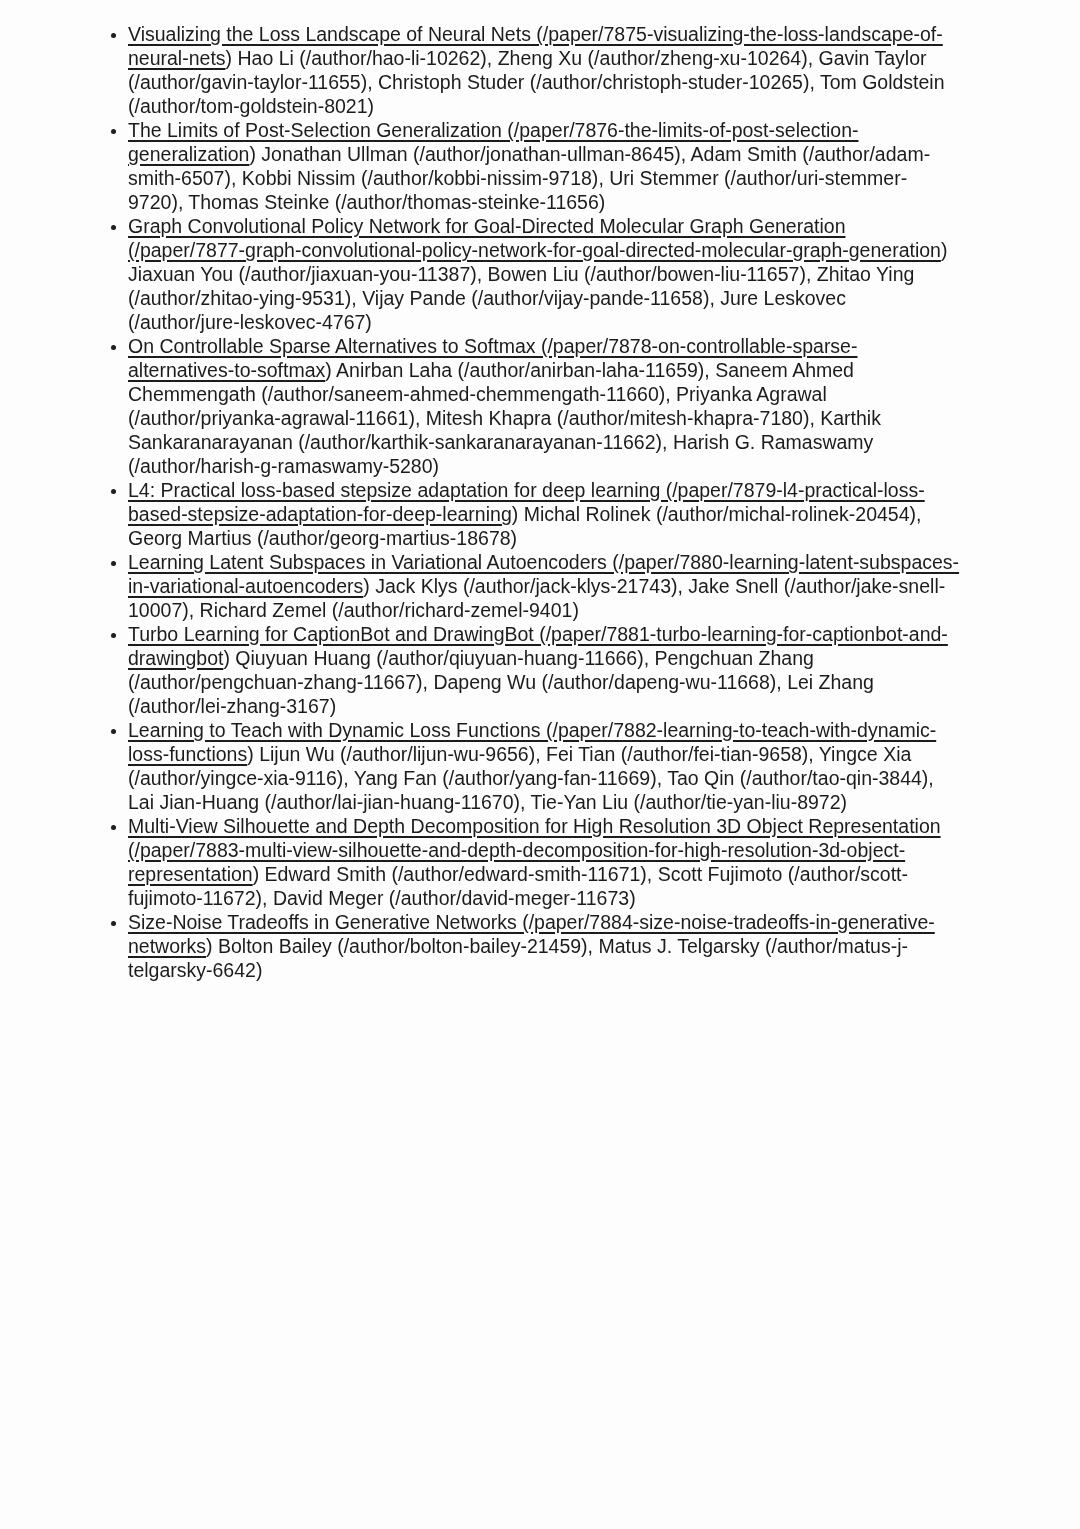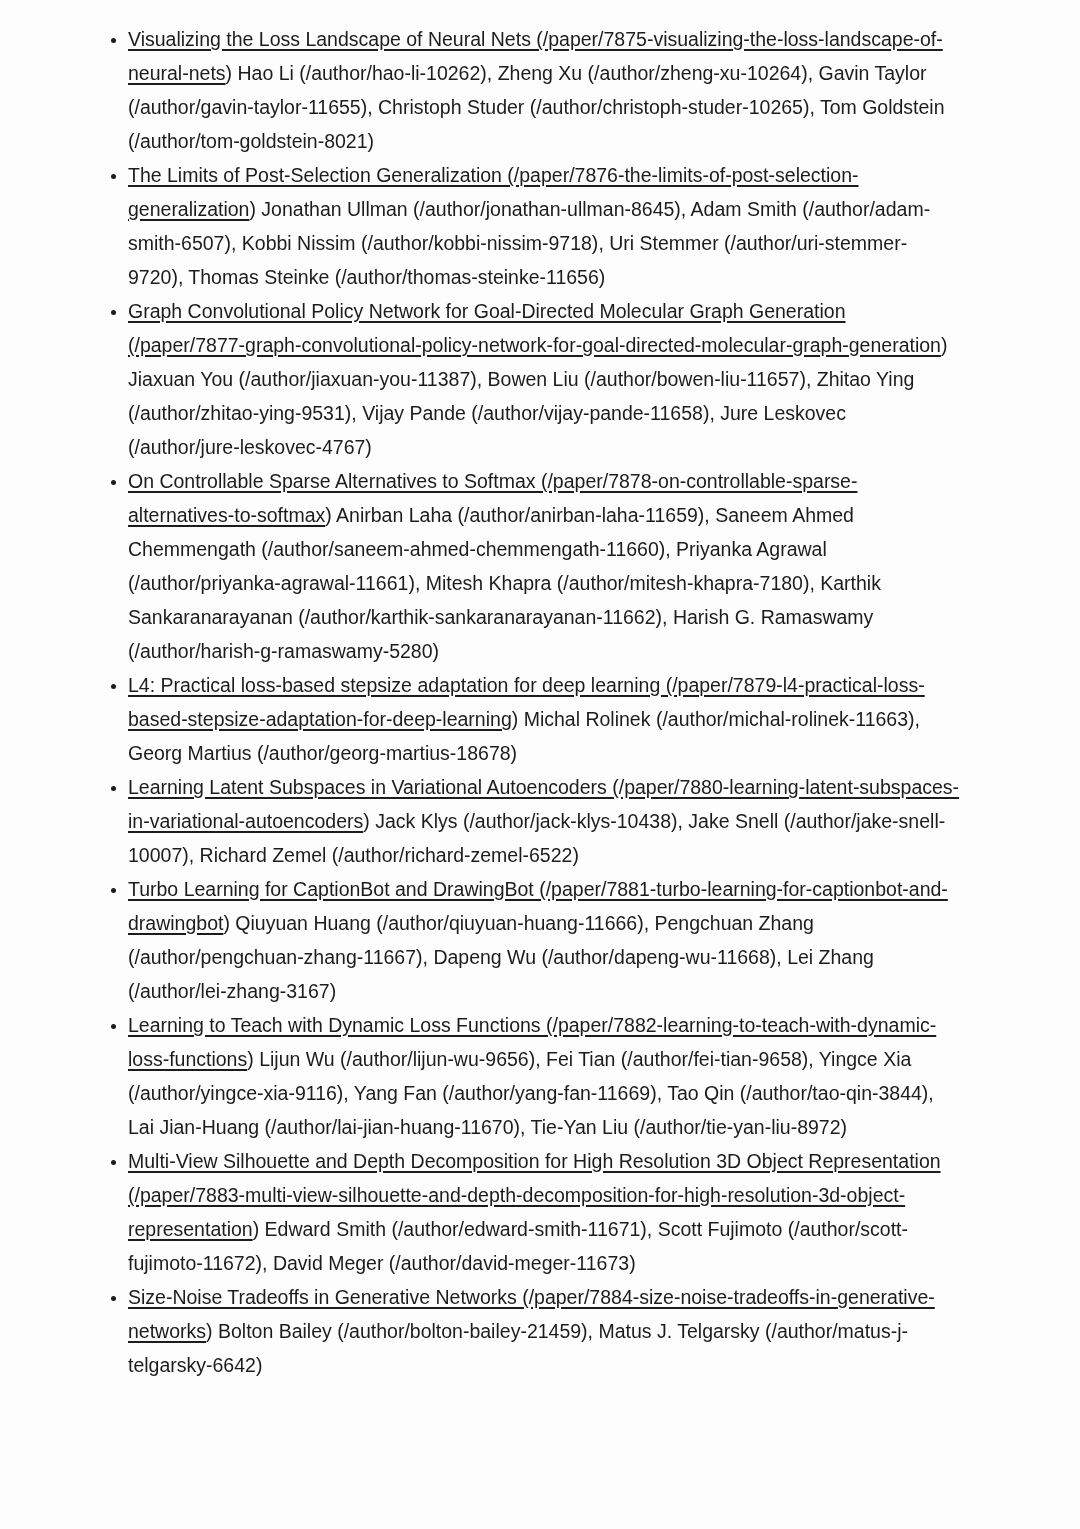--- a/index.html
+++ b/index.html
@@ -17,21 +17,21 @@
     width: 874px;
   }
   ul.papers {
     margin: 0;
     padding: 0 0 0 40px;
     list-style: disc outside;
   }
   ul.papers li {
     font-family: "Liberation Sans", "DejaVu Sans", sans-serif;
     font-size: 19.5px;
-    line-height: 34px;
+    line-height: 24px;
     color: #1c1c1c;
     margin: 0;
     padding: 0;
     word-wrap: break-word;
   }
   ul.papers li::marker {
     color: #1c1c1c;
     font-size: 17px;
   }
   .plink {
@@ -49,23 +49,23 @@
 <div class="content">
   <ul class="papers">
   <li><span class="plink">Visualizing the Loss Landscape of Neural Nets (/paper/7875-visualizing-the-loss-landscape-of-neural-nets</span><span class="close-paren">)</span> <span class="authors"><span>Hao Li (/author/hao-li-10262)</span>, <span>Zheng Xu (/author/zheng-xu-10264)</span>, <span>Gavin Taylor (/author/gavin-taylor-11655)</span>, <span>Christoph Studer (/author/christoph-studer-10265)</span>, <span>Tom Goldstein (/author/tom-goldstein-8021)</span></span></li>
 
   <li><span class="plink">The Limits of Post-Selection Generalization (/paper/7876-the-limits-of-post-selection-generalization</span><span class="close-paren">)</span> <span class="authors"><span>Jonathan Ullman (/author/jonathan-ullman-8645)</span>, <span>Adam Smith (/author/adam-smith-6507)</span>, <span>Kobbi Nissim (/author/kobbi-nissim-9718)</span>, <span>Uri Stemmer (/author/uri-stemmer-9720)</span>, <span>Thomas Steinke (/author/thomas-steinke-11656)</span></span></li>
 
   <li><span class="plink">Graph Convolutional Policy Network for Goal-Directed Molecular Graph Generation (/paper/7877-graph-convolutional-policy-network-for-goal-directed-molecular-graph-generation</span><span class="close-paren">)</span> <span class="authors"><span>Jiaxuan You (/author/jiaxuan-you-11387)</span>, <span>Bowen Liu (/author/bowen-liu-11657)</span>, <span>Zhitao Ying (/author/zhitao-ying-9531)</span>, <span>Vijay Pande (/author/vijay-pande-11658)</span>, <span>Jure Leskovec (/author/jure-leskovec-4767)</span></span></li>
 
   <li><span class="plink">On Controllable Sparse Alternatives to Softmax (/paper/7878-on-controllable-sparse-alternatives-to-softmax</span><span class="close-paren">)</span> <span class="authors"><span>Anirban Laha (/author/anirban-laha-11659)</span>, <span>Saneem Ahmed Chemmengath (/author/saneem-ahmed-chemmengath-11660)</span>, <span>Priyanka Agrawal (/author/priyanka-agrawal-11661)</span>, <span>Mitesh Khapra (/author/mitesh-khapra-7180)</span>, <span>Karthik Sankaranarayanan (/author/karthik-sankaranarayanan-11662)</span>, <span>Harish G. Ramaswamy (/author/harish-g-ramaswamy-5280)</span></span></li>
 
-  <li><span class="plink">L4: Practical loss-based stepsize adaptation for deep learning (/paper/7879-l4-practical-loss-based-stepsize-adaptation-for-deep-learning</span><span class="close-paren">)</span> <span class="authors"><span>Michal Rolinek (/author/michal-rolinek-11663)</span>, <span>Georg Martius (/author/georg-martius-18678)</span></span></li>
+  <li><span class="plink">L4: Practical loss-based stepsize adaptation for deep learning (/paper/7879-l4-practical-loss-based-stepsize-adaptation-for-deep-learning</span><span class="close-paren">)</span> <span class="authors"><span>Michal Rolinek (/author/michal-rolinek-20454)</span>, <span>Georg Martius (/author/georg-martius-18678)</span></span></li>
 
-  <li><span class="plink">Learning Latent Subspaces in Variational Autoencoders (/paper/7880-learning-latent-subspaces-in-variational-autoencoders</span><span class="close-paren">)</span> <span class="authors"><span>Jack Klys (/author/jack-klys-10438)</span>, <span>Jake Snell (/author/jake-snell-10007)</span>, <span>Richard Zemel (/author/richard-zemel-6522)</span></span></li>
+  <li><span class="plink">Learning Latent Subspaces in Variational Autoencoders (/paper/7880-learning-latent-subspaces-in-variational-autoencoders</span><span class="close-paren">)</span> <span class="authors"><span>Jack Klys (/author/jack-klys-21743)</span>, <span>Jake Snell (/author/jake-snell-10007)</span>, <span>Richard Zemel (/author/richard-zemel-9401)</span></span></li>
 
   <li><span class="plink">Turbo Learning for CaptionBot and DrawingBot (/paper/7881-turbo-learning-for-captionbot-and-drawingbot</span><span class="close-paren">)</span> <span class="authors"><span>Qiuyuan Huang (/author/qiuyuan-huang-11666)</span>, <span>Pengchuan Zhang (/author/pengchuan-zhang-11667)</span>, <span>Dapeng Wu (/author/dapeng-wu-11668)</span>, <span>Lei Zhang (/author/lei-zhang-3167)</span></span></li>
 
   <li><span class="plink">Learning to Teach with Dynamic Loss Functions (/paper/7882-learning-to-teach-with-dynamic-loss-functions</span><span class="close-paren">)</span> <span class="authors"><span>Lijun Wu (/author/lijun-wu-9656)</span>, <span>Fei Tian (/author/fei-tian-9658)</span>, <span>Yingce Xia (/author/yingce-xia-9116)</span>, <span>Yang Fan (/author/yang-fan-11669)</span>, <span>Tao Qin (/author/tao-qin-3844)</span>, <span>Lai Jian-Huang (/author/lai-jian-huang-11670)</span>, <span>Tie-Yan Liu (/author/tie-yan-liu-8972)</span></span></li>
 
   <li><span class="plink">Multi-View Silhouette and Depth Decomposition for High Resolution 3D Object Representation (/paper/7883-multi-view-silhouette-and-depth-decomposition-for-high-resolution-3d-object-representation</span><span class="close-paren">)</span> <span class="authors"><span>Edward Smith (/author/edward-smith-11671)</span>, <span>Scott Fujimoto (/author/scott-fujimoto-11672)</span>, <span>David Meger (/author/david-meger-11673)</span></span></li>
 
   <li><span class="plink">Size-Noise Tradeoffs in Generative Networks (/paper/7884-size-noise-tradeoffs-in-generative-networks</span><span class="close-paren">)</span> <span class="authors"><span>Bolton Bailey (/author/bolton-bailey-21459)</span>, <span>Matus J. Telgarsky (/author/matus-j-telgarsky-6642)</span></span></li>
 </ul>
 </div>

